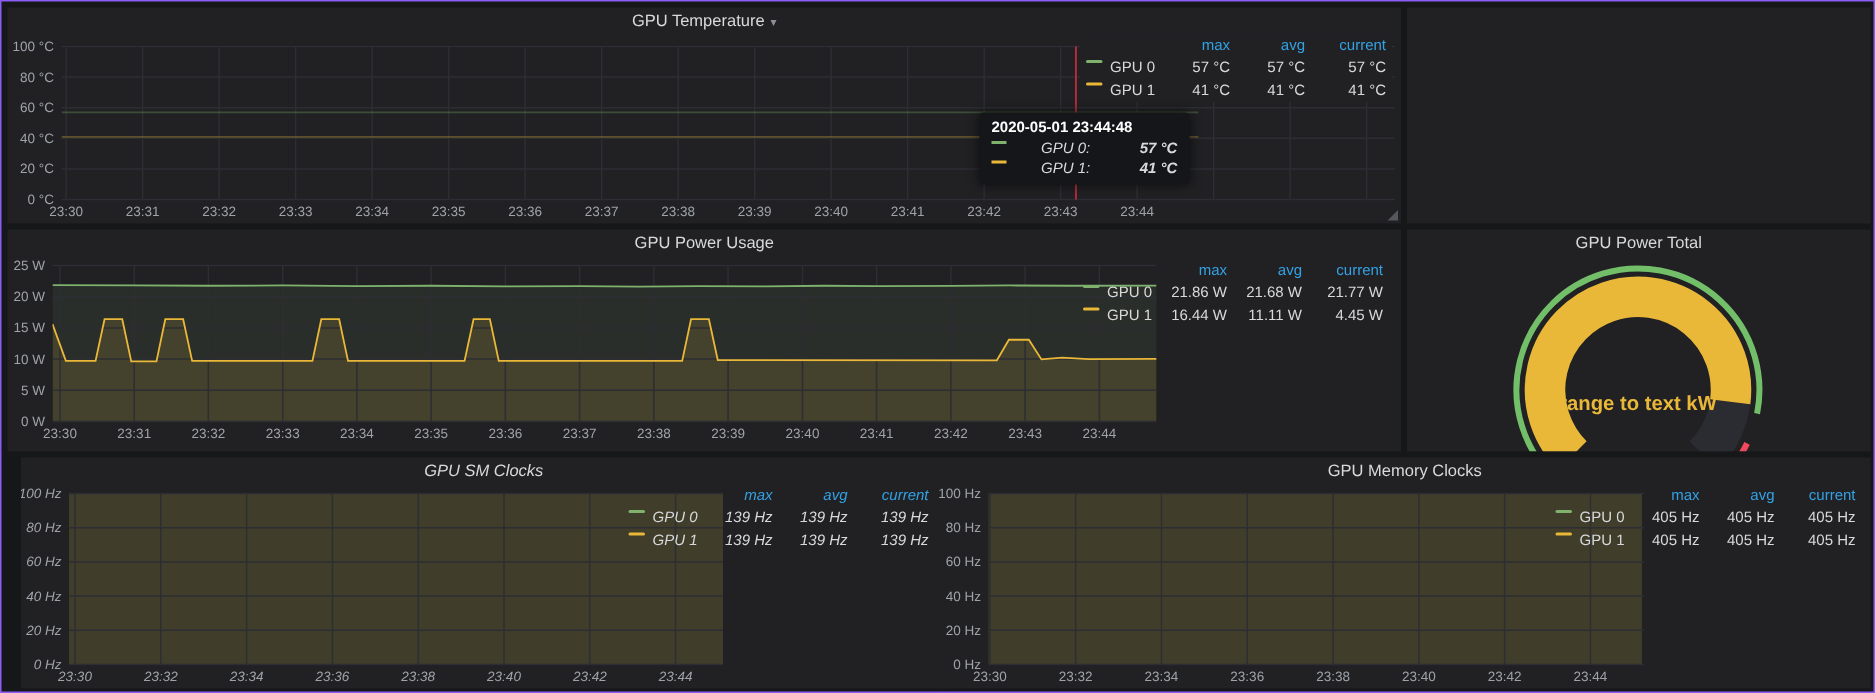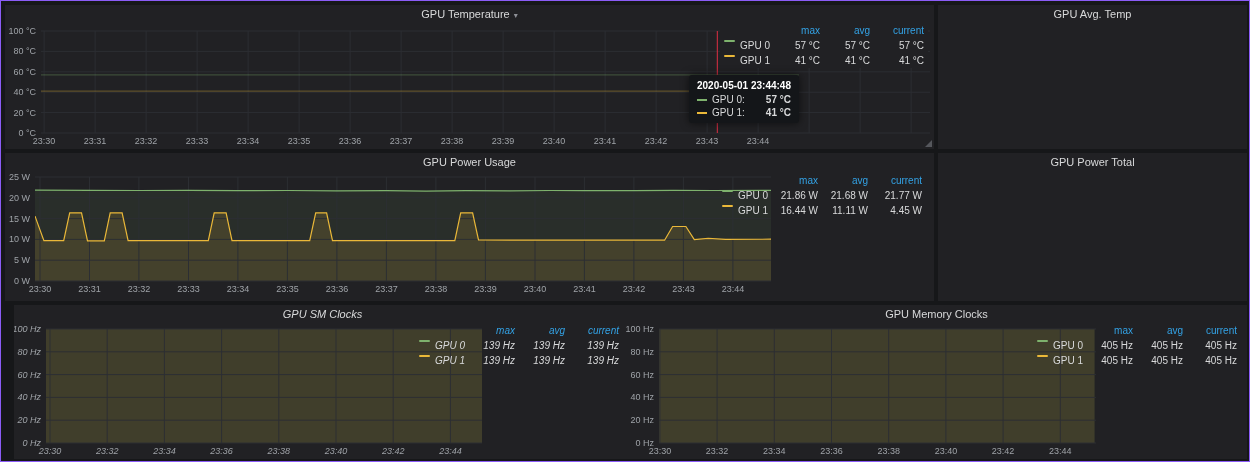--- a/index.html
+++ b/index.html
@@ -12,21 +12,21 @@
   svg text{font-family:"Liberation Sans",sans-serif;}
   .tick{font-size:9px;fill:#9fa3a8;}
   .legend{position:absolute;display:grid;grid-template-columns:max-content 46px 46px 50px;column-gap:4px;row-gap:4px;align-items:center;font-size:10px;color:#d8d9da;z-index:6;padding:2px 4px;}
   .legend.opaque{background:#212124;}
   .lg-h{color:#33a2e5;text-align:right;font-weight:500;}
   .lg-name{display:flex;gap:5px;cursor:pointer;white-space:nowrap;}
   .dash{width:11px;height:2px;border-radius:1px;flex:none;}
   .lg-v{text-align:right;white-space:nowrap;}
   .g-tooltip{position:absolute;background:#141619;border-radius:3px;padding:5px 8px;font-size:10px;color:#d8d9da;z-index:8;box-shadow:0 0 8px rgba(0,0,0,.6);white-space:nowrap;}
   .tt-time{font-weight:700;color:#ffffff;margin-bottom:3px;}
-  .tt-row{display:flex;align-items:center;gap:5px;margin-top:2px;}
+  .tt-row{display:flex;gap:23px;margin-top:2px;font-style:italic;}
   .tt-dash{width:10px;height:2px;flex:none;}
   .tt-val{font-weight:700;margin-left:auto;padding-left:10px;}
   .gauge-wrap{position:absolute;left:0;right:0;top:19px;bottom:0;}
   .resize-handle{position:absolute;right:2px;bottom:2px;width:0;height:0;border-left:7px solid transparent;border-bottom:7px solid #55575c;cursor:nwse-resize;z-index:9;}
 </style>
 </head>
 <body>
 
 <div class="page">
 
@@ -104,38 +104,37 @@
       <div class="lg-v">57 °C</div>
       <div class="lg-v">57 °C</div>
       <div class="lg-name">
           <span class="dash" style="background: rgb(234, 184, 57);"></span>
           <span>GPU 1</span>
         </div>
       <div class="lg-v">41 °C</div>
       <div class="lg-v">41 °C</div>
       <div class="lg-v">41 °C</div>
     </div>
-    <div class="g-tooltip" style="left:684px;top:70px;">
+    <div class="g-tooltip" style="left:648px;top:70px;">
       <div class="tt-time">2020-05-01 23:44:48</div>
       <div class="tt-row">
           <span class="tt-dash" style="background: rgb(126, 178, 109);"></span>
           <span>GPU 0:</span>
           <span class="tt-val">57 °C</span>
         </div>
       <div class="tt-row">
           <span class="tt-dash" style="background: rgb(234, 184, 57);"></span>
           <span>GPU 1:</span>
           <span class="tt-val">41 °C</span>
         </div>
     </div>
     <div class="resize-handle"></div>
   </div>
 
   <div class="panel" style="left:937px;top:4px;width:309px;height:144px;">
-    <div class="ptitle"><span>GPU Avg. Temp</span></div>
   </div>
 
   <div class="panel" style="left:4px;top:152px;width:929px;height:148px;">
     <div class="ptitle"><span>GPU Power Usage</span></div>
     <div id="chart-gpu-power">
         <svg class="chart-svg" width="929" height="148">
           <defs>
             <clipPath id="cp-gpu-power">
               <rect x="30" y="24" width="736" height="104"></rect>
             </clipPath>
@@ -205,20 +204,27 @@
           <span>GPU 1</span>
         </div>
       <div class="lg-v">16.44 W</div>
       <div class="lg-v">11.11 W</div>
       <div class="lg-v">4.45 W</div>
     </div>
   </div>
 
   <div class="panel" style="left:937px;top:152px;width:309px;height:148px;">
     <div class="ptitle"><span>GPU Power Total</span></div>
+    <div class="gauge-wrap" id="gauge-gpu-power-total"><svg width="309" height="129">
+          <path d="M 110.2 131.8 A 62 62 0 1 1 197.8 131.8" fill="none" stroke="#2b2c31" stroke-width="27"></path>
+          <path d="M 110.2 131.8 A 62 62 0 1 1 215.5 95.8" fill="none" stroke="#eab839" stroke-width="27"></path>
+          <path d="M 96.7 145.3 A 81 81 0 1 1 233.4 103.8" fill="none" stroke="#73bf69" stroke-width="4"></path>
+          <path d="M 226.7 123.6 A 81 81 0 0 1 211.3 145.3" fill="none" stroke="#f2495c" stroke-width="4"></path>
+          <text x="154" y="101" text-anchor="middle" font-size="13.5" font-weight="700" fill="#eab839">range to text kW</text>
+        </svg></div>
   </div>
 
   <div class="panel" style="left:13px;top:304px;width:617px;height:154px;font-style:italic;">
     <div class="ptitle"><span>GPU SM Clocks</span></div>
     <div id="chart-gpu-sm-clocks">
         <svg class="chart-svg" width="617" height="154">
           <defs>
             <clipPath id="cp-gpu-sm-clocks">
               <rect x="32" y="24" width="436" height="114"></rect>
             </clipPath>

